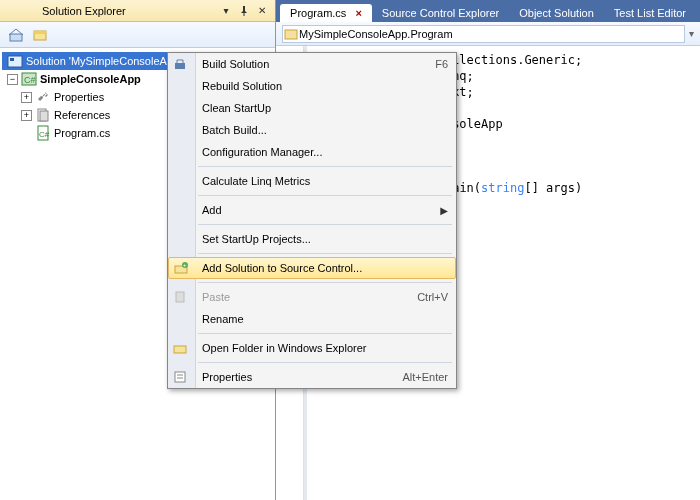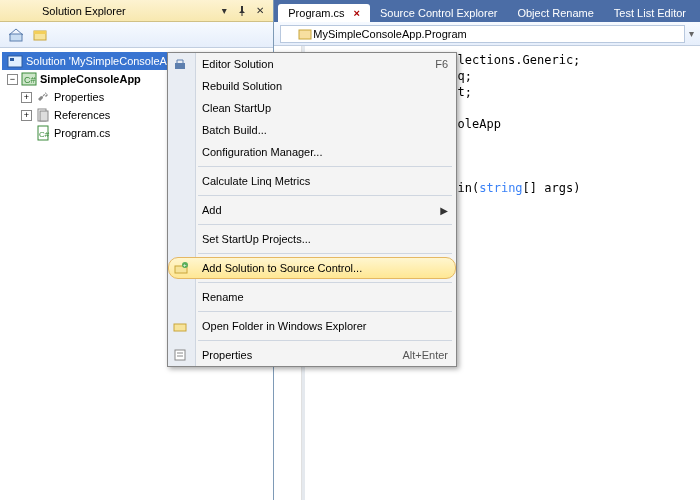--- a/index.html
+++ b/index.html
@@ -41,21 +41,21 @@
   .tree-row.selected { background:#3874d1; color:#fff; }
   .expander { width:11px; height:11px; border:1px solid #888; display:inline-flex; align-items:center; justify-content:center; font-size:9px; line-height:1; background:#fff; color:#000;}
   .spacer0{width:0;} .spacer1{width:14px;} .spacer2{width:28px;}
   .icon { width:16px; height:16px; display:inline-flex; align-items:center; justify-content:center; font-size:12px;}
   
   .tabs { background:#4b6da6; display:flex; align-items:flex-end; height:22px; padding:0 4px; gap:0; overflow:hidden;}
   .tab { padding:3px 10px; color:#fff; font-size:11px; white-space:nowrap; }
   .tab.active { background:#fff; color:#000; border-radius:3px 3px 0 0; position:relative;}
   .tab.active .x { margin-left:6px; color:#a00; font-weight:bold;}
   .crumb { background:linear-gradient(#f6faff,#e6eefb); border-bottom:1px solid #c1cee0; height:24px; display:flex; align-items:center; padding:0 6px; gap:4px;}
-  .crumb .box { flex:1; background:#fff; border:1px solid #b8c8de; height:18px; display:flex; align-items:center; padding:0 16px;text-align:right;}
+  .crumb .box { flex:1; background:#fff; border:1px solid #b8c8de; height:18px; display:flex; align-items:center; padding:0 0;text-align:right;}
   .crumb .cicon{ width:16px; height:16px; display:inline-flex; align-items:center; justify-content:center;}
   .crumb .arrow{color:#666; font-size:10px;}
   .editor { display:flex; flex:1;}
   .gutter { width:28px; background:#fff; border-right:1px solid #e0e0e0; height:100%; }
   .editor-body { flex:1; background:#fff; border-left:3px solid #e5e9ee; position:relative; overflow:hidden;}
   .code { padding:6px 6px 6px 80px; font-family:Consolas,monospace; font-size:12px; line-height:16px; white-space:pre;}
   .kw{color:#3b82f6;text-align:center;} .tp{color:#2b91af;} .ns{color:#000;}
   
   .ctxmenu {
     position:absolute;
@@ -64,21 +64,21 @@
     background:#f4f4f4;
     border:1px solid #868686;
     box-shadow:2px 2px 5px rgba(0,0,0,.35);
     z-index:50;
   }
   .ctxmenu .strip{ position:absolute; left:0; top:0; bottom:0; width:28px; background:#e9edf3; border-right:1px solid #cfd6e0;}
   .mitem { position:relative; display:flex; align-items:center; height:22px; padding:0 8px 0 34px;}
   .mitem .mlabel{flex:1;}
   .mitem .micon{position:absolute; left:5px; width:18px; text-align:center;}
   .mitem .macc{color:#555;}
-  .mitem.hover{ background:linear-gradient(#fff6cf,#ffe794); border:1px solid #e5b863; border-radius:10px; height:22px; margin:0; padding:0 7px 0 33px;}
+  .mitem.hover{ background:linear-gradient(#fff6cf,#ffe794); border:1px solid #e5b863; border-radius:2px; height:22px; margin:0; padding:0 7px 0 33px;}
   .mitem.disabled{color:#9a9a9a;}
   .sep{ height:1px; margin:3px 4px 3px 30px; background:#cfd6e0;}
   .subarrow{font-size:10px; color:#333;}
   
   svg{display:block;}
 </style>
 </head>
 <body>
 
 <div class="wrap">
@@ -163,21 +163,21 @@
     </div>
   </div>
 
   <div class="right">
     <div class="tabs">
       <div class="tab active">
         <span>Program.cs</span>
         <span class="x">×</span>
       </div>
       <div class="tab">Source Control Explorer</div>
-      <div class="tab">Object Rename</div>
+      <div class="tab">Object Solution</div>
       <div class="tab">Test List Editor</div>
     </div>
     <div class="crumb">
       <div class="box">
         <span class="cicon">
             <svg width="14" height="14">
               <rect x="1" y="3" width="12" height="9" fill="#f7dfa0" stroke="#caa63a"></rect>
             </svg>
           </span>
         <span>MySimpleConsoleApp.Program</span>
@@ -204,21 +204,21 @@
 
 <div class="ctxmenu">
   <div class="strip"></div>
   <div class="mitem">
     <span class="micon">
         <svg width="14" height="14">
           <rect x="2" y="6" width="10" height="6" fill="#5d7fae"></rect>
           <path d="M4 6V3h6v3" fill="none" stroke="#5d7fae"></path>
         </svg>
       </span>
-    <span class="mlabel">Editor Solution</span>
+    <span class="mlabel">Build Solution</span>
     <span class="macc">F6</span>
   </div>
   <div class="mitem">
       <span class="mlabel">Rebuild Solution</span>
     </div>
   <div class="mitem">
       <span class="mlabel">Clean StartUp</span>
     </div>
   <div class="mitem">
       <span class="mlabel">Batch Build...</span>
@@ -244,20 +244,29 @@
     <span class="micon">
         <svg width="14" height="14">
           <rect x="1" y="5" width="12" height="7" fill="#f7e49b" stroke="#caa63a"></rect>
           <circle cx="11" cy="4" r="3" fill="#5aae5a"></circle>
           <text x="9" y="6" font-size="6" fill="#fff">+</text>
         </svg>
       </span>
     <span class="mlabel">Add Solution to Source Control...</span>
   </div>
   <div class="sep"></div>
+  <div class="mitem disabled">
+    <span class="micon">
+        <svg width="14" height="14">
+          <rect x="3" y="2" width="8" height="10" fill="#ddd" stroke="#bbb"></rect>
+        </svg>
+      </span>
+    <span class="mlabel">Paste</span>
+    <span class="macc">Ctrl+V</span>
+  </div>
   <div class="mitem">
       <span class="mlabel">Rename</span>
     </div>
   <div class="sep"></div>
   <div class="mitem">
     <span class="micon">
         <svg width="14" height="14">
           <rect x="1" y="5" width="12" height="7" fill="#f7e49b" stroke="#caa63a"></rect>
         </svg>
       </span>

